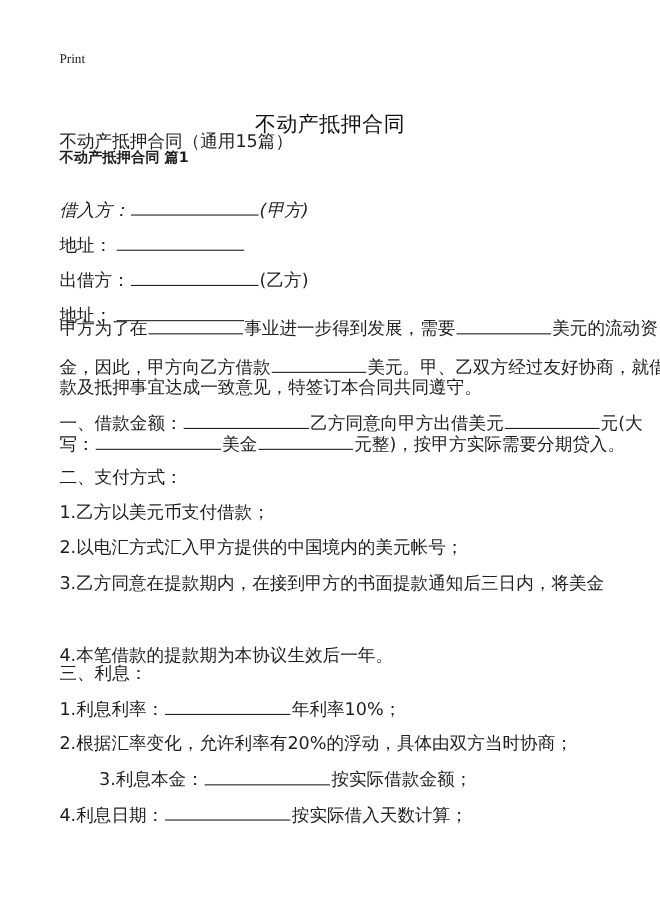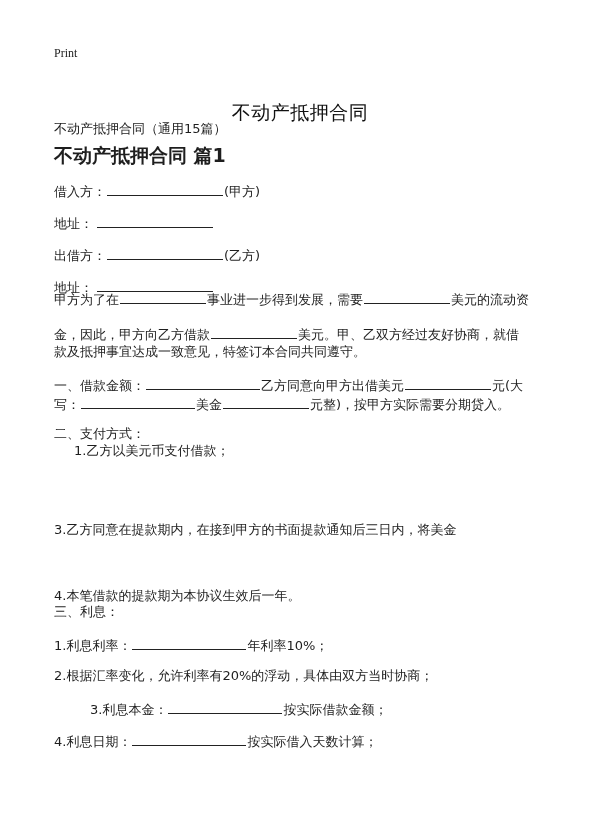--- a/index.html
+++ b/index.html
@@ -12,44 +12,44 @@
   .print-link {
     position: absolute; left: 54px; top: 46px;
     font-family: "Liberation Serif", "DejaVu Serif", serif;
     font-size: 12px; color: #222;
   }
   .doc-title {
     position: absolute; left: 0; width: 600px; top: 80px; text-align: center;
     font-size: 19px; color: #111; letter-spacing: 0.5px; margin-top: 20px;
   }
   .line {
-    position: absolute; left: 54px; font-size: 13px; line-height: 18px;
+    position: absolute; left: 54px; font-size: 16px; line-height: 18px;
     white-space: nowrap; color: #1e1e1e;
   }
   .subtitle { top: 120px; }
-  .heading { top: 146px; font-weight: bold; font-size: 19px; }
+  .heading { top: 135px; font-weight: bold; font-size: 13px; }
   .blank {
     display: inline-block; border-bottom: 1px solid #222;
     height: 14px; vertical-align: baseline; margin: 0 1px;
   }
 </style>
 </head>
 <body>
 
 <div class="page">
 
   <a class="print-link">Print</a>
 
   <div class="doc-title">不动产抵押合同</div>
 
   <div class="line subtitle">不动产抵押合同（通用15篇）</div>
 
   <div class="line heading">不动产抵押合同 篇1</div>
 
-  <div class="line" style="top:181px;">
+  <div class="line" style="top:181px;font-style:italic;">
     <span>借入方：</span><span class="blank" style="width:116px;"></span><span>(甲方)</span>
   </div>
   <div class="line" style="top:213px;">
     <span>地址：</span><span class="blank" style="width:116px; margin-left:4px;"></span>
   </div>
   <div class="line" style="top:245px;">
     <span>出借方：</span><span class="blank" style="width:116px;"></span><span>(乙方)</span>
   </div>
   <div class="line" style="top:277px;">
     <span>地址：</span><span class="blank" style="width:116px; margin-left:4px;"></span>
@@ -66,21 +66,22 @@
   </div>
 
   <div class="line" style="top:375px;">
     <span>一、借款金额：</span><span class="blank" style="width:114px;"></span><span>乙方同意向甲方出借美元</span><span class="blank" style="width:86px;"></span><span>元(大</span>
   </div>
   <div class="line" style="top:394px;">
     <span>写：</span><span class="blank" style="width:114px;"></span><span>美金</span><span class="blank" style="width:86px;"></span><span>元整)，按甲方实际需要分期贷入。</span>
   </div>
 
   <div class="line" style="top:425px;">二、支付方式：</div>
-  <div class="line" style="top:442px;margin-left:20px;">1.乙方以美元币支付借款；</div>
+  <div class="line" style="top:457px;">1.乙方以美元币支付借款；</div>
+  <div class="line" style="top:489px;">2.以电汇方式汇入甲方提供的中国境内的美元帐号；</div>
   <div class="line" style="top:521px;">3.乙方同意在提款期内，在接到甲方的书面提款通知后三日内，将美金</div>
   <div class="line" style="top:587px;">4.本笔借款的提款期为本协议生效后一年。</div>
 
   <div class="line" style="top:603px;">三、利息：</div>
   <div class="line" style="top:635px;">
     <span>1.利息利率：</span><span class="blank" style="width:114px;"></span><span>年利率10%；</span>
   </div>
   <div class="line" style="top:667px;">2.根据汇率变化，允许利率有20%的浮动，具体由双方当时协商；</div>
   <div class="line" style="top:699px;margin-left:36px;">
     <span>3.利息本金：</span><span class="blank" style="width:114px;"></span><span>按实际借款金额；</span>

